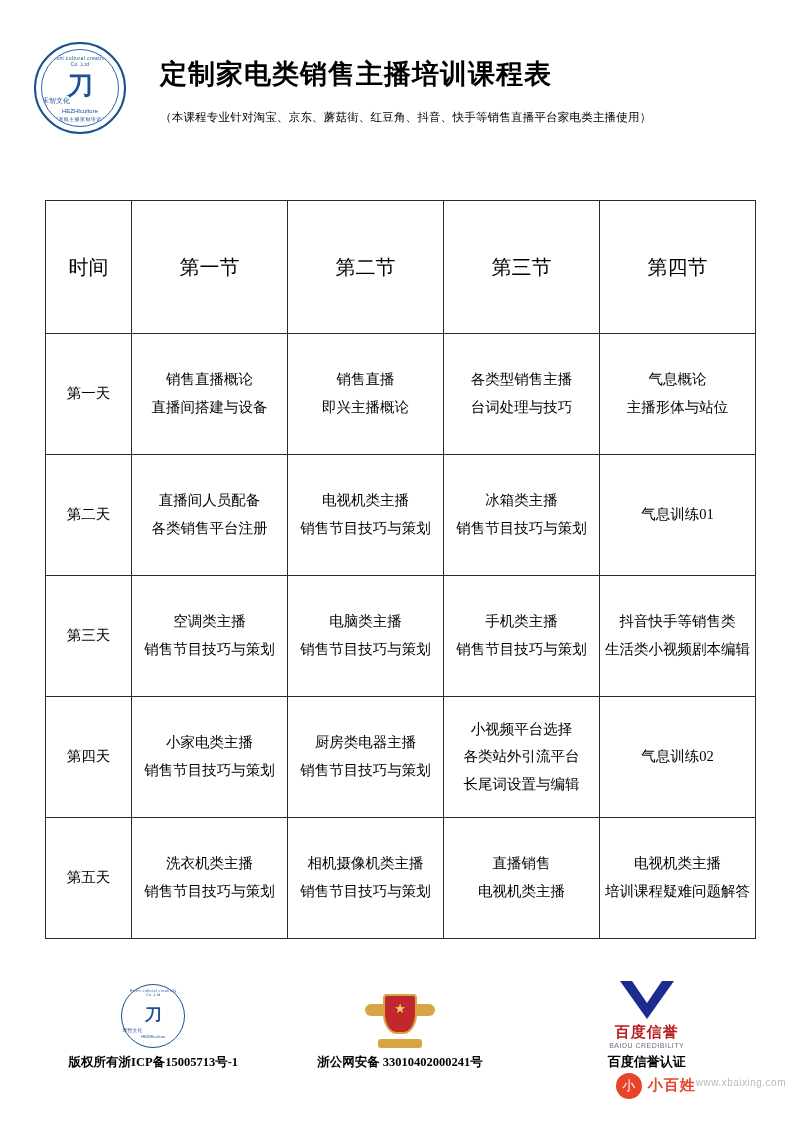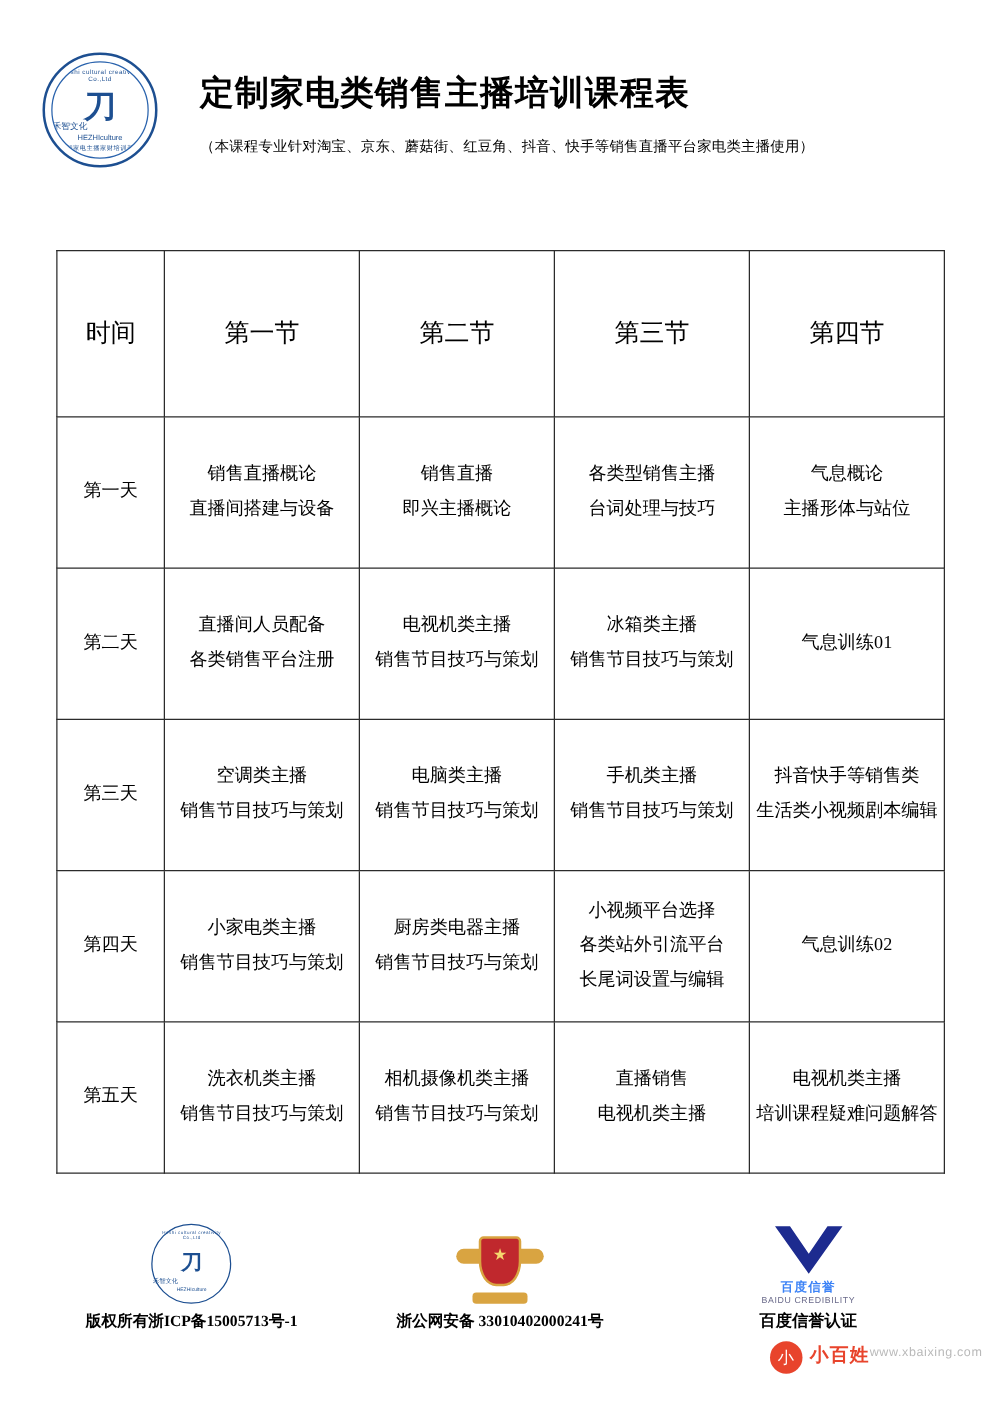--- a/index.html
+++ b/index.html
@@ -229,23 +229,23 @@
     flex-direction: column;
     align-items: center;
   }
   .baidu-v {
     width: 58px;
     height: 42px;
     position: relative;
   }
   .baidu-v svg { display: block; }
   .baidu-name {
-    font-size: 10px;
-    font-weight: bold;
-    color: #3b82f6;
+    font-size: 15px;
+    font-weight: bold;
+    color: #b91c1c;
     margin-top: 2px;
     letter-spacing: 1px;
   }
   .baidu-sub {
     font-size: 7px;
     color: #6a6a8a;
     letter-spacing: .5px;
     font-family: "Liberation Sans", sans-serif;
   }
   .baidu-caption {

